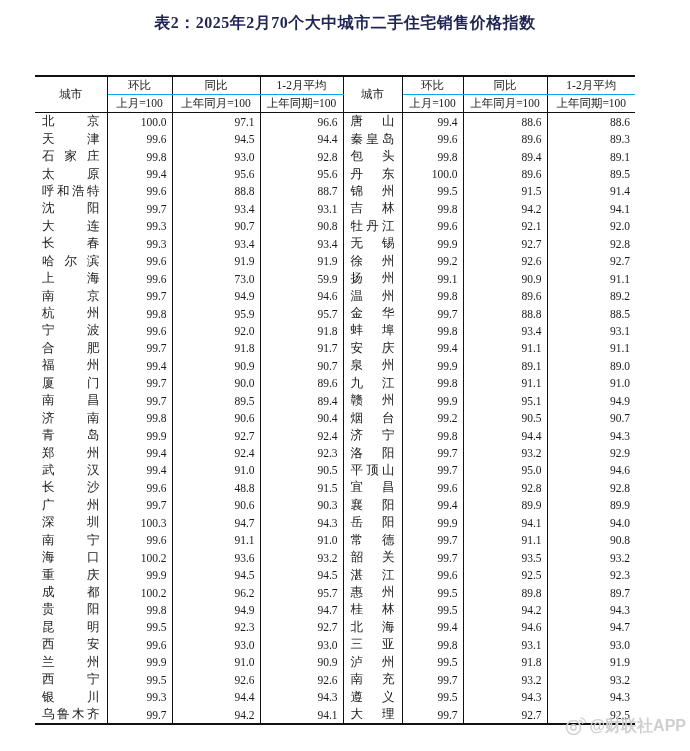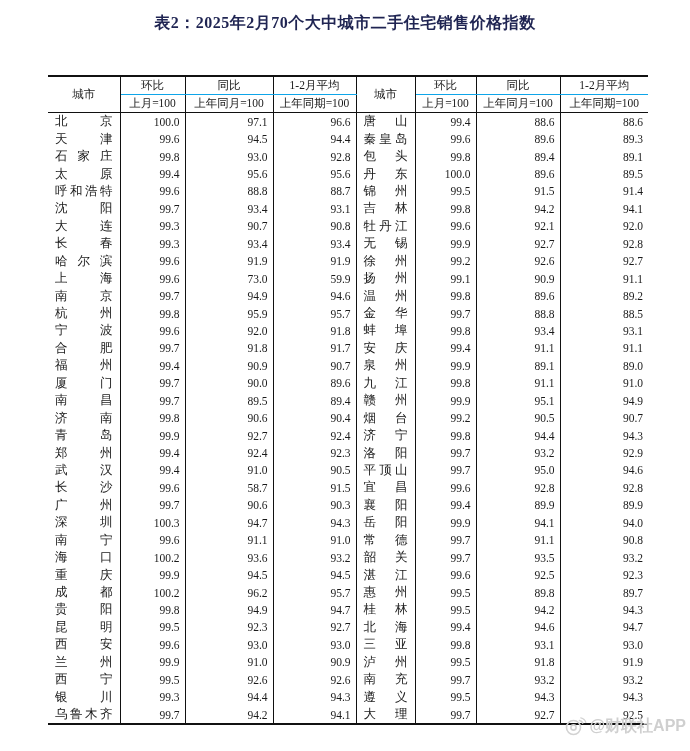--- a/index.html
+++ b/index.html
@@ -22,21 +22,20 @@
   }
   table.idx {
     position: absolute;
     left: 35px; top: 75px;
     width: 600px;
     border-collapse: collapse;
     table-layout: fixed;
     border-top: 2.5px solid #111;
     border-bottom: 2.5px solid #111;
     font-size: 11.5px;
-    margin-left: 13px;
   }
   th, td {
     padding: 0;
     font-weight: normal;
     white-space: nowrap;
     overflow: hidden;
   }
   thead th { height: 17px; text-align: center; font-size: 11.5px; }
   tbody td { height: 17.45px; }
   
@@ -313,21 +312,21 @@
         <td class="num vr">91.0</td>
         <td class="num vr">90.5</td>
         <td class="city vr">平顶山</td>
         <td class="num vr">99.7</td>
         <td class="num vr">95.0</td>
         <td class="num">94.6</td>
       </tr>
       <tr>
         <td class="city vr">长沙</td>
         <td class="num vr">99.6</td>
-        <td class="num vr">58.7</td>
+        <td class="num vr">48.8</td>
         <td class="num vr">91.5</td>
         <td class="city vr">宜昌</td>
         <td class="num vr">99.6</td>
         <td class="num vr">92.8</td>
         <td class="num">92.8</td>
       </tr>
       <tr>
         <td class="city vr">广州</td>
         <td class="num vr">99.7</td>
         <td class="num vr">90.6</td>

